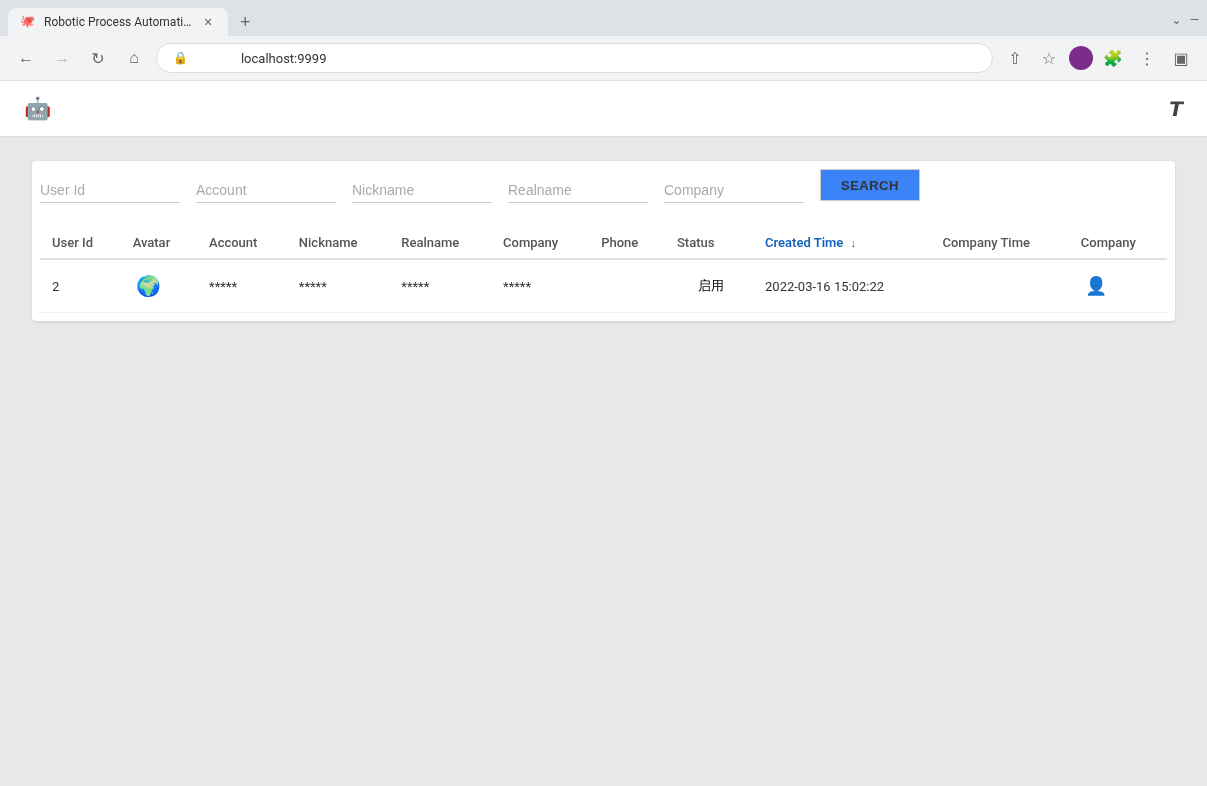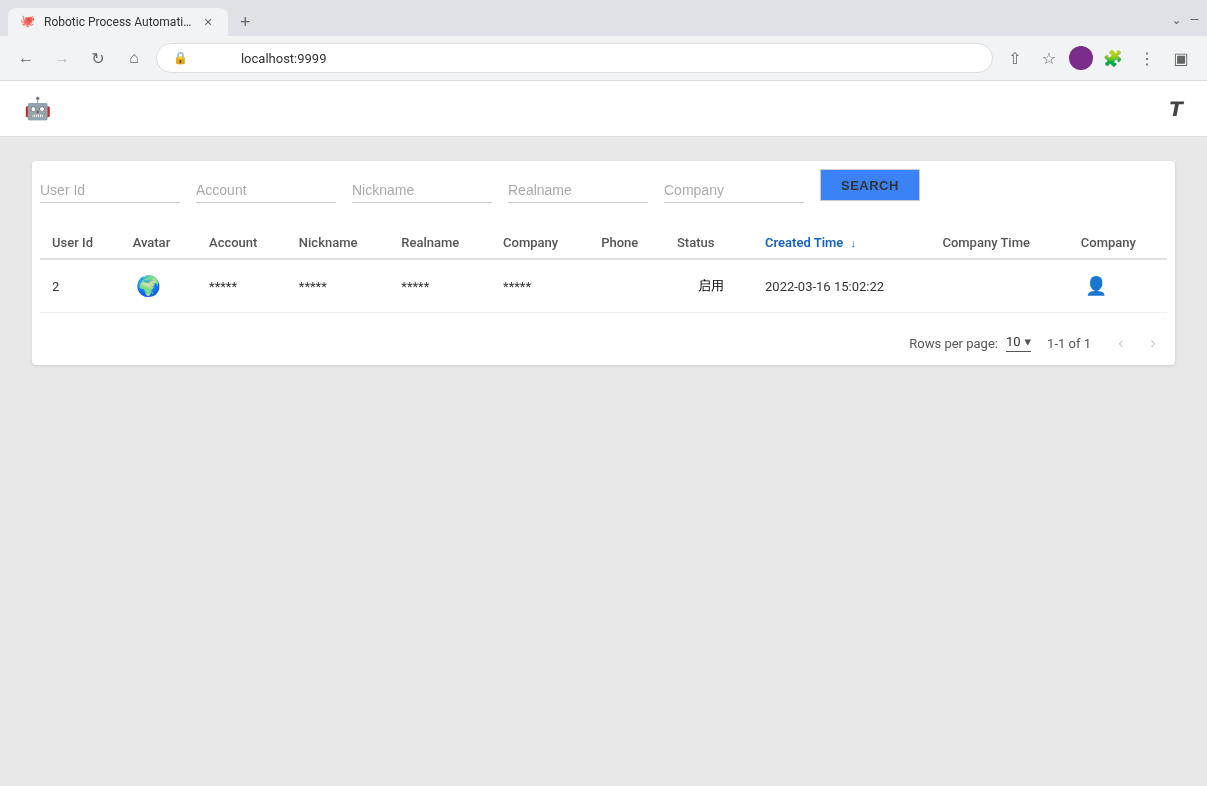--- a/index.html
+++ b/index.html
@@ -435,29 +435,15 @@
           </td>
           <td>2022-03-16 15:02:22</td>
           <td></td>
           <td>
             <button class="action-btn">👤</button>
           </td>
         </tr>
       </tbody>
     </table>
 
-    <div class="pagination-row">
-      <div class="rows-per-page">
-        <span>Rows per page:</span>
-        <div class="rpp-select">
-          <span class="rpp-value">10</span>
-          <span>▾</span>
-        </div>
-      </div>
-      <span class="page-info">1-1 of 1</span>
-      <div class="page-nav">
-        <button class="page-nav-btn disabled">‹</button>
-        <button class="page-nav-btn disabled">›</button>
-      </div>
-    </div>
 
   </div>
 </div>
 
 </body></html>

